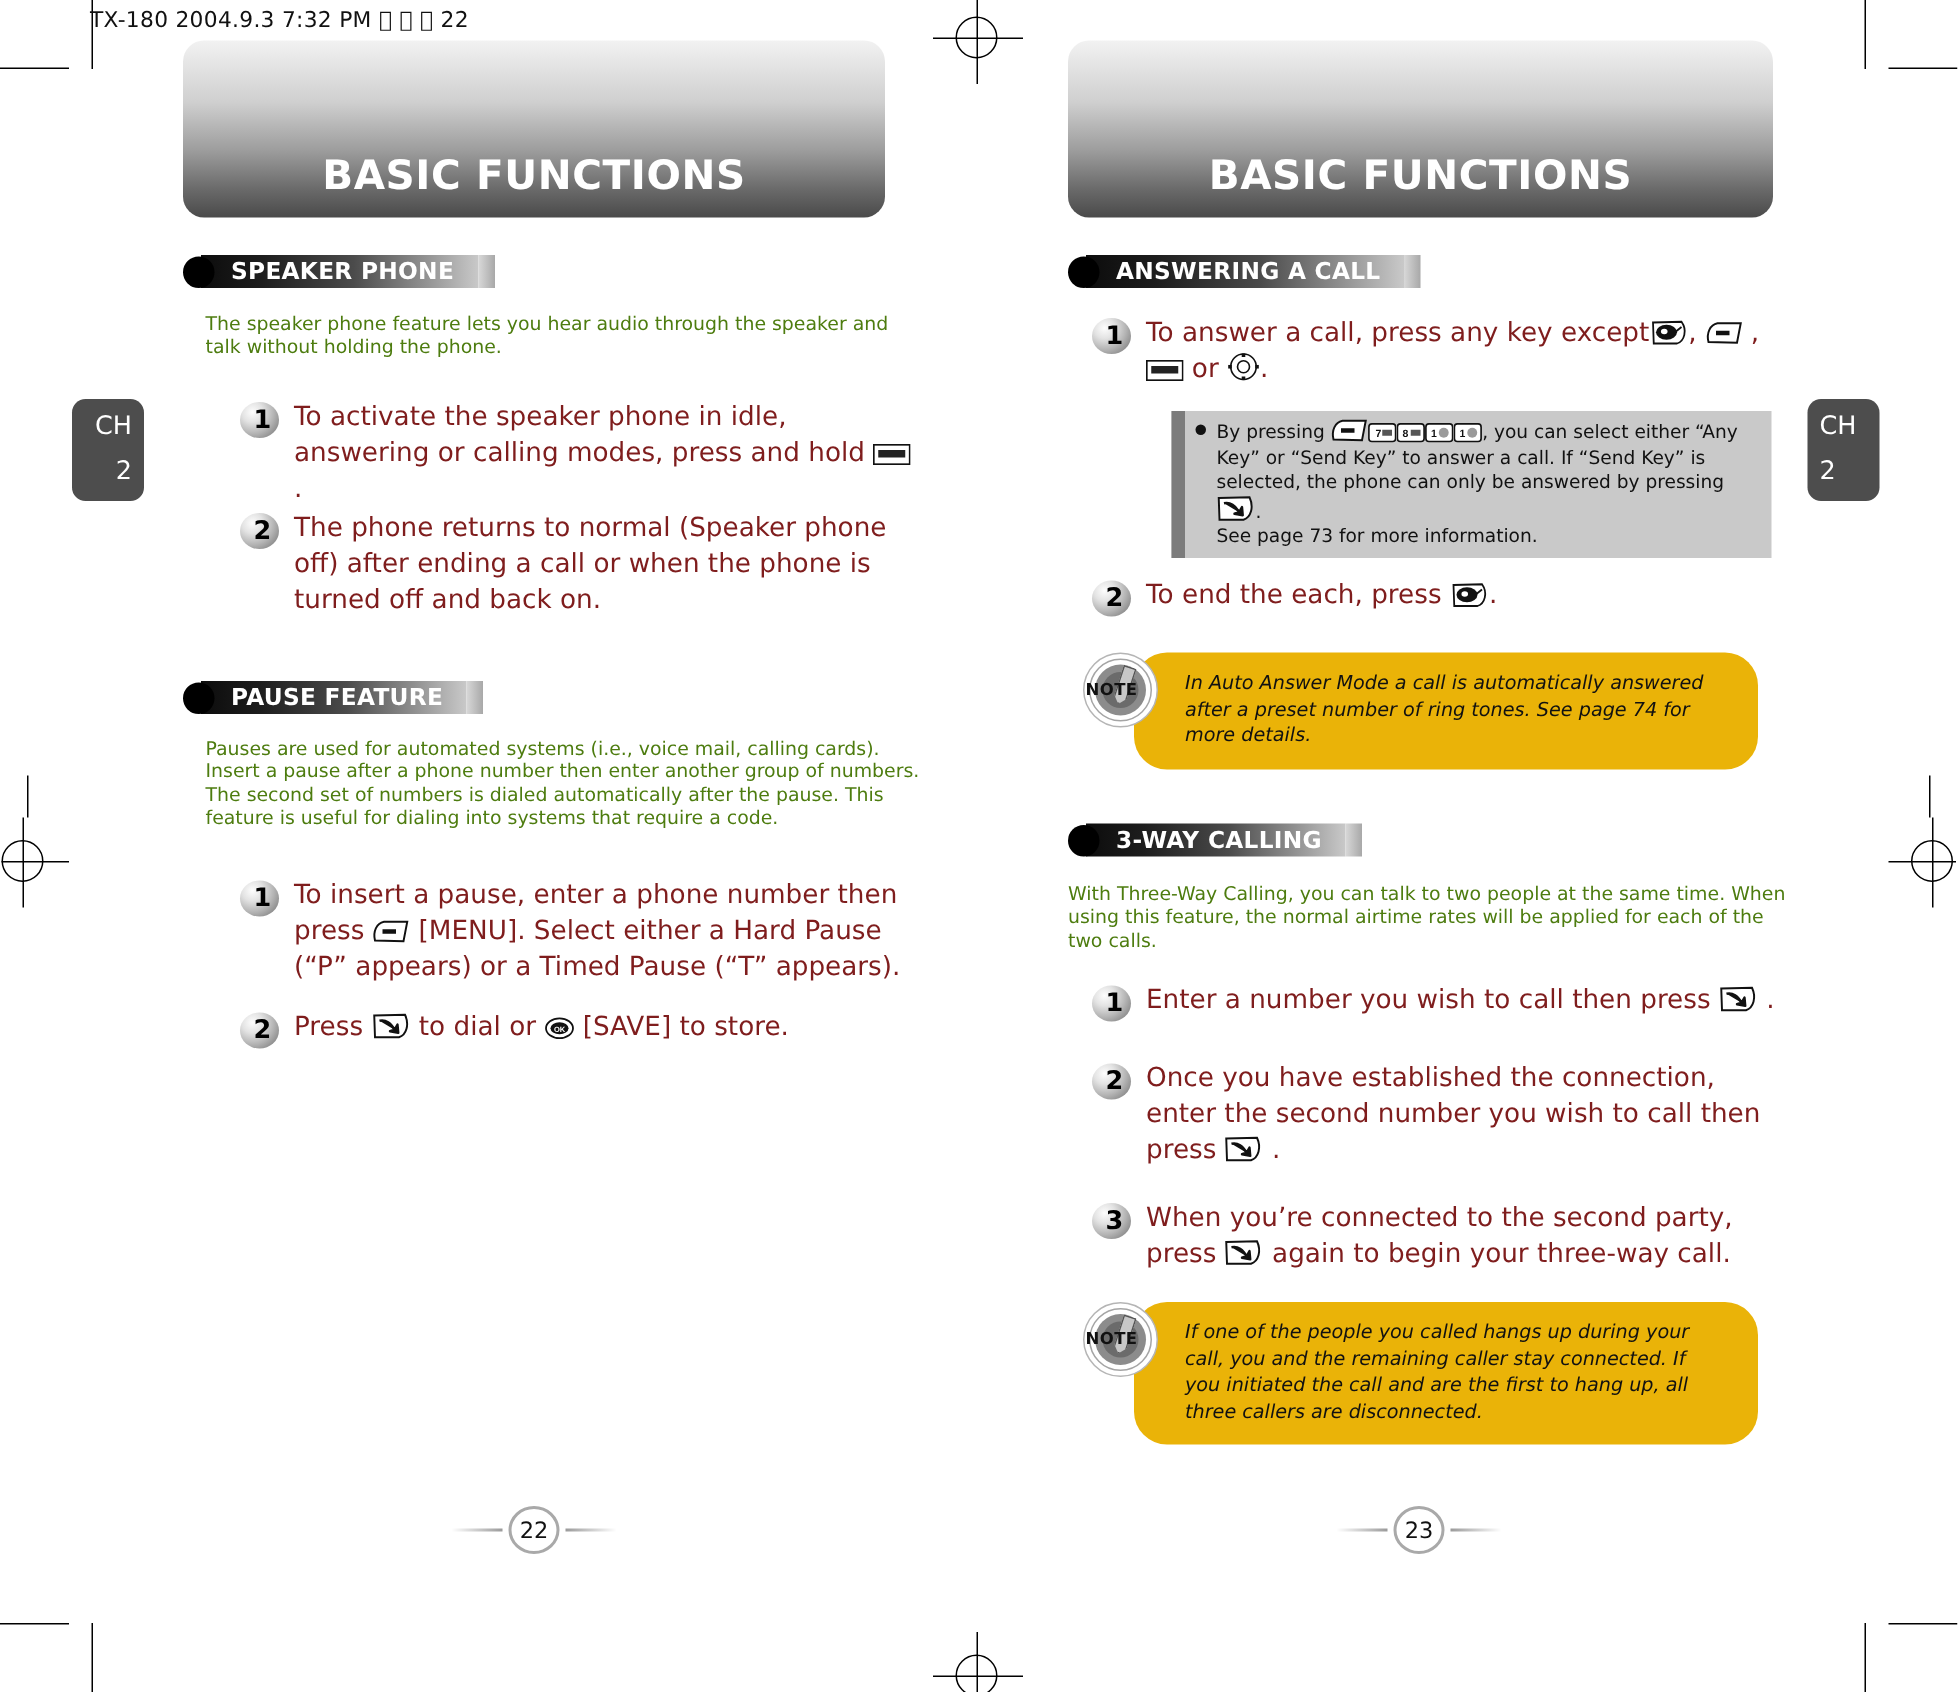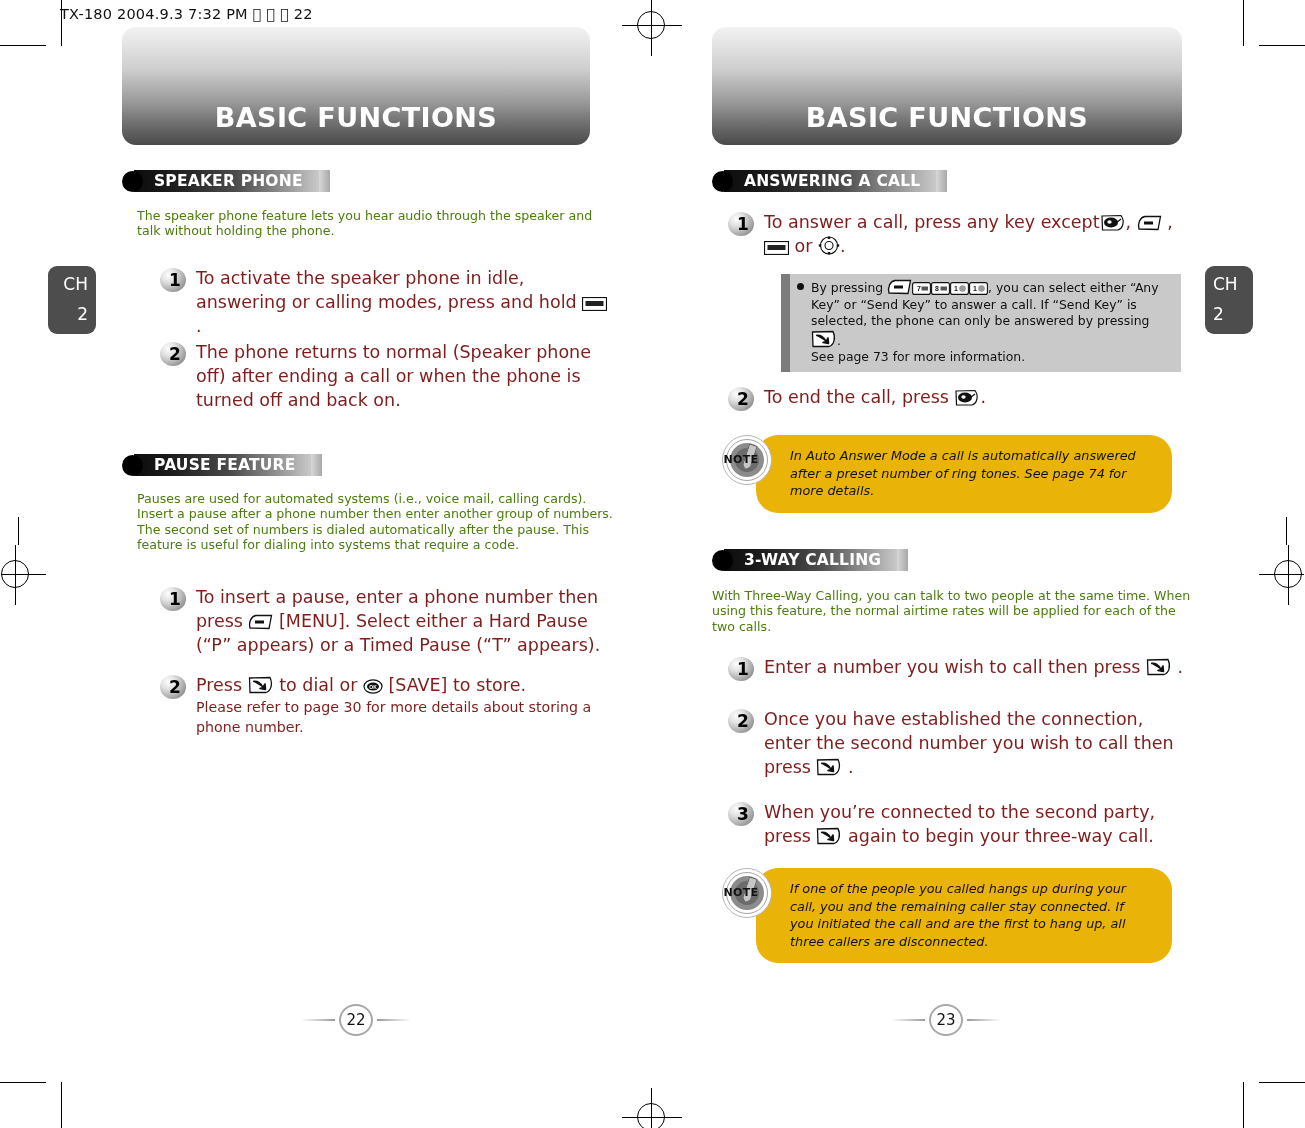--- a/index.html
+++ b/index.html
@@ -231,21 +231,20 @@
       </div>
     <div class="step-txt">
       <span>Press </span><span class="key key-send"><svg viewBox="0 0 26 18">
             <path d="M1.5,2 L22,1.5 C25,8 23,15 18,16.5 L2,16.5 Z" fill="#fff" stroke="#111" stroke-width="1.3"></path>
             <path d="M5,5.5 C9,4.5 13,7 15,11.5 L17,8 L17.5,13.5 L12,12.5 L15,11.5" fill="#111" stroke="#111" stroke-width="1.6" stroke-linejoin="round"></path>
           </svg></span><span> to dial or </span><span class="key key-ok"><svg viewBox="0 0 20 15">
             <ellipse cx="10" cy="7.5" rx="9" ry="6.6" fill="#fff" stroke="#111" stroke-width="1.2"></ellipse>
             <ellipse cx="10" cy="7.5" rx="6" ry="4" fill="#111"></ellipse>
             <text x="10" y="10" font-size="5" fill="#fff" text-anchor="middle" font-family="sans-serif" font-weight="bold">OK</text>
           </svg></span><span> [SAVE] to store.</span>
-      <span class="sub">Please refer to page 30 for more details about storing a phone number.</span>
     </div>
   </div>
 
   <div class="pagenum" style="left:301px;top:1003px;">
     <div class="wing l"></div>
     <div class="wing r"></div>
     <div class="disc">22</div>
   </div>
 
   <div class="plate" style="left:712px;top:27px;width:470px;">
@@ -322,21 +321,21 @@
           </svg></span><span>.</span><br><span>See page 73 for more information.</span>
     </div>
   </div>
 
   <div class="step" style="left:728px;top:385px;width:440px;">
     <div class="bullet">
         <div class="orb"></div>
         <div class="num">2</div>
       </div>
     <div class="step-txt">
-      <span>To end the call, press </span><span class="key key-end"><svg viewBox="0 0 26 17">
+      <span>To end the each, press </span><span class="key key-end"><svg viewBox="0 0 26 17">
             <path d="M2,2 L21,1.5 C25,7 23,14.5 18,16 L2.5,16 Z" fill="#fff" stroke="#111" stroke-width="1.2"></path>
             <ellipse cx="11" cy="8.5" rx="7" ry="5" fill="#111"></ellipse>
             <ellipse cx="9.5" cy="8" rx="2.2" ry="1.8" fill="#fff"></ellipse>
             <path d="M16,9 L21,5" stroke="#111" stroke-width="1.2" fill="none"></path>
           </svg></span><span>.</span>
     </div>
   </div>
 
   <div class="note" style="left:722px;top:435px;width:450px;">
     <div class="note-badge">

